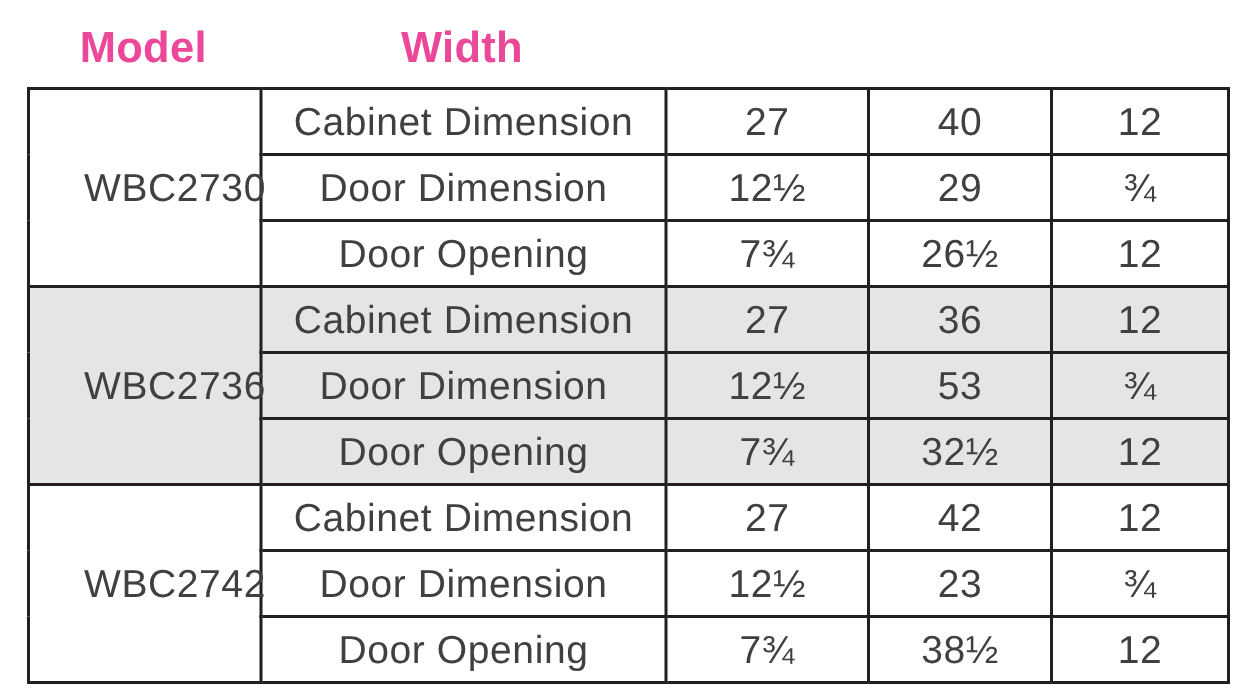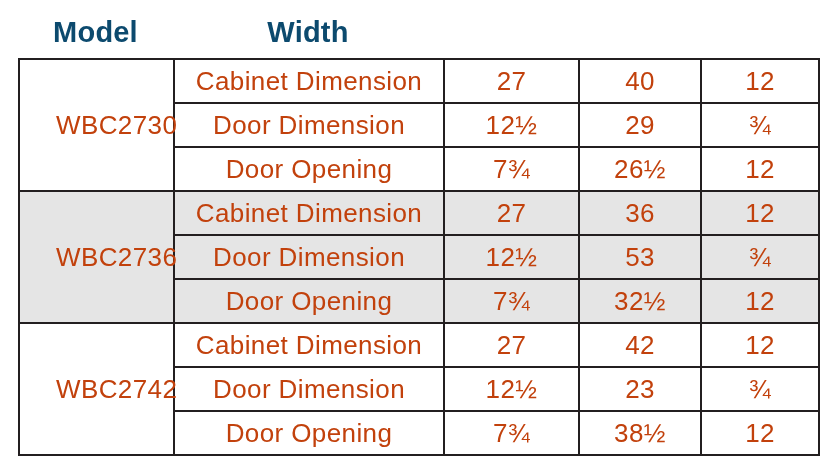--- a/index.html
+++ b/index.html
@@ -19,21 +19,21 @@
     height: 44px;
     display: grid;
     grid-template-columns: 155px 270px 135px 122px 118px;
     align-items: center;
   }
   .header-cell {
     text-align: center;
     font-weight: bold;
     font-size: 29px;
     letter-spacing: 0.2px;
-    color: #0c4a6e;
+    color: #ec4899;
     white-space: nowrap;
   }
   table.dims {
     position: absolute;
     left: 18px;
     top: 58px;
     width: 800px;
     border-collapse: collapse;
     table-layout: fixed;
   }
@@ -43,21 +43,21 @@
   table.dims col.c-height { width: 122px; }
   table.dims col.c-depth  { width: 118px; }
   table.dims td {
     border: 2px solid #231f20;
     height: 42px;
     padding: 0;
     text-align: center;
     vertical-align: middle;
     font-size: 26px;
     letter-spacing: 0.4px;
-    color: #c2410c;
+    color: #404040;
     background: #ffffff;
     white-space: nowrap;
   }
   table.dims tr.shaded td { background: #e5e5e5; }
   table.dims td.model-cell { font-size: 26px; padding-left: 36px; }
 </style>
 </head>
 <body>
 
 <div class="page">

